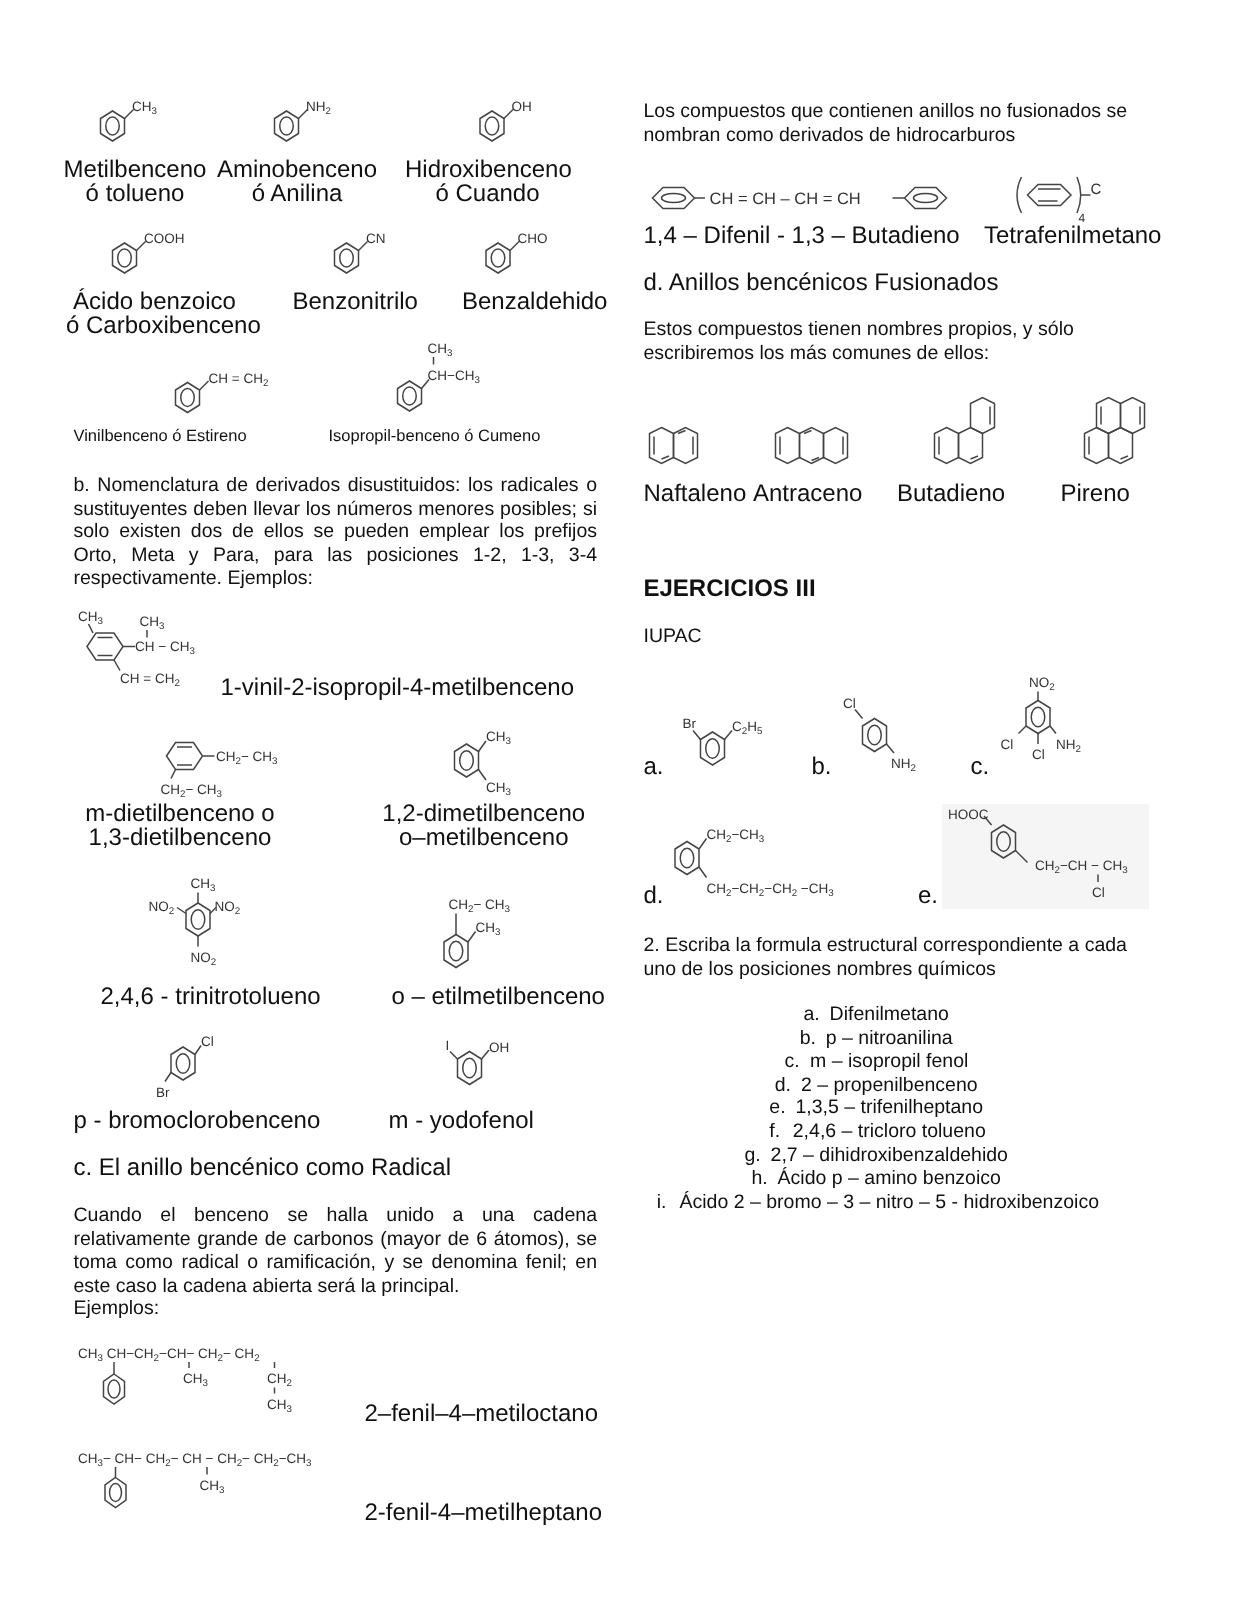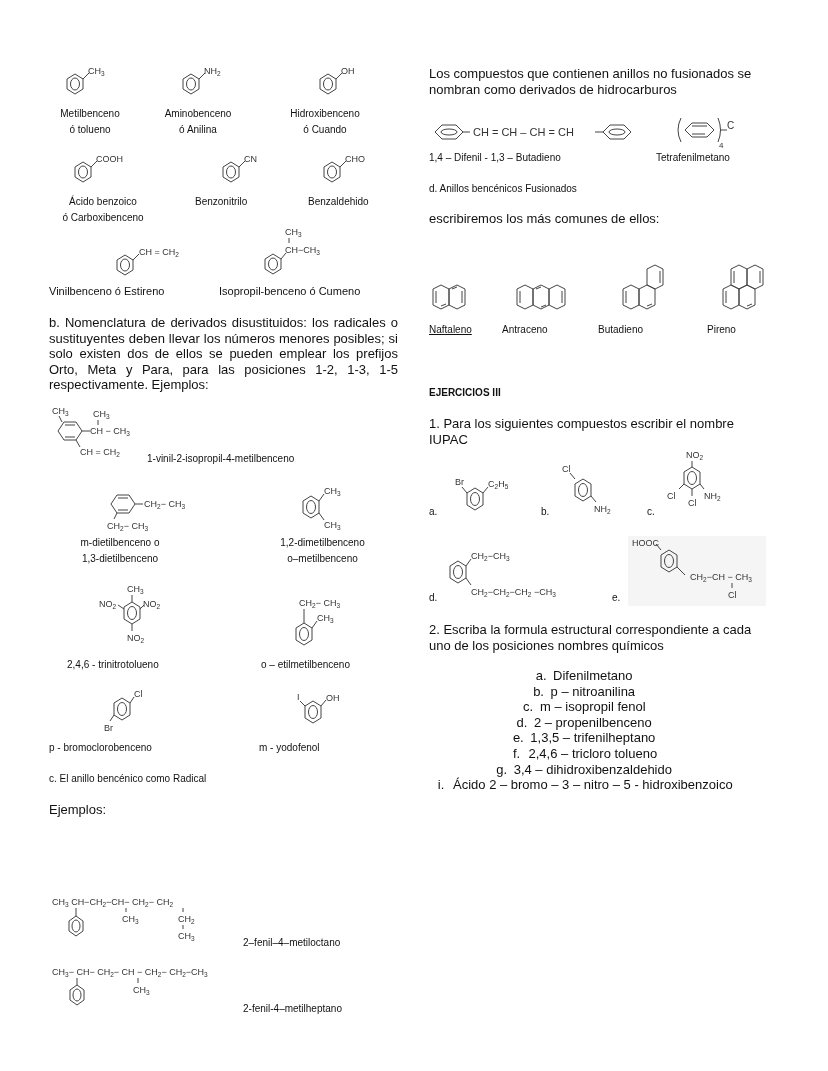--- a/index.html
+++ b/index.html
@@ -1,18 +1,18 @@
 <!DOCTYPE html>
 <html><head>
 <meta charset="utf-8">
 <style>
   html,body{margin:0;padding:0;background:#fff;}
   body{width:828px;height:1071px;position:relative;overflow:hidden;font-family:"Liberation Sans",sans-serif;color:#111;}
   .abs{position:absolute;}
-  .t{font-size:10px;line-height:15.5px;white-space:nowrap;}
+  .t{font-size:16px;line-height:15.5px;white-space:nowrap;}
   .p{font-size:13px;line-height:15.5px;text-align:justify;}
   .p span.last{display:block;text-align:left;}
   .c{text-align:center;}
   .b{font-weight:bold;}
   svg{position:absolute;overflow:visible;}
   svg text{font-family:"Liberation Sans",sans-serif;fill:#333;}
   .mol{stroke:#444;stroke-width:1;fill:none;}
   .s{font-size:9px;}
   .ss{font-size:6.5px;}
   ol.list{margin:0;padding:0;list-style:none;}
@@ -92,21 +92,21 @@
   <line class="mol" x1="21" y1="35" x2="26" y2="29"></line>
   <text class="s" x="25" y="11">CH<tspan class="ss" dy="2">3</tspan></text>
   <line class="mol" x1="29" y1="14" x2="29" y2="19"></line>
   <text class="s" x="25" y="29">CH−CH<tspan class="ss" dy="2">3</tspan></text>
 </svg>
 
 <div class="abs" style="left:49px;top:285px;font-size:11px;">Vinilbenceno ó Estireno</div>
 <div class="abs" style="left:219px;top:285px;font-size:11px;">Isopropil-benceno ó Cumeno</div>
 
 <div class="abs p" style="left:49px;top:315px;width:349px;">
-  <span>b. Nomenclatura de derivados disustituidos: los radicales o sustituyentes deben llevar los números menores posibles; si solo existen dos de ellos se pueden emplear los prefijos Orto, Meta y Para, para las posiciones 1-2, 1-3, 1-5 respectivamente.  Ejemplos:</span>
+  <span>b. Nomenclatura de derivados disustituidos: los radicales o sustituyentes deben llevar los números menores posibles; si solo existen dos de ellos se pueden emplear los prefijos Orto, Meta y Para, para las posiciones 1-2, 1-3, 3-4 respectivamente.  Ejemplos:</span>
 </div>
 
 <svg style="left:50px;top:405px;" width="110" height="58">
   <text class="s" x="2" y="9">CH<tspan class="ss" dy="2">3</tspan></text>
   <line class="mol" x1="9" y1="11" x2="12" y2="17"></line>
   <polygon class="mol" points="8,26 14,17 26,17 32,26 26,35 14,35"></polygon>
   <line class="mol" x1="15" y1="20" x2="25" y2="20"></line>
     <line class="mol" x1="15" y1="32" x2="25" y2="32"></line>
   <text class="s" x="43" y="12">CH<tspan class="ss" dy="2">3</tspan></text>
   <line class="mol" x1="48" y1="15" x2="48" y2="20"></line>
@@ -183,20 +183,21 @@
   <line class="mol" x1="5" y1="11" x2="10" y2="16"></line>
   <polygon class="mol" points="10,16 18,11 26,16 26,28 18,33 10,28"></polygon>
   <ellipse class="mol" cx="18" cy="22" rx="4.5" ry="6.5"></ellipse>
   <line class="mol" x1="26" y1="16" x2="31" y2="10"></line>
   <text class="s" x="31" y="11">OH</text>
 </svg>
 <div class="abs t" style="left:259px;top:740px;">m - yodofenol</div>
 
 <div class="abs t" style="left:49px;top:771px;">c. El anillo bencénico como Radical</div>
 <div class="abs p" style="left:49px;top:802px;width:349px;">
+  <span>Cuando el benceno se halla unido a una cadena relativamente grande de carbonos (mayor de 6 átomos), se toma como radical o ramificación, y se denomina fenil; en este caso la cadena abierta será la principal.</span>
   <span class="last">Ejemplos:</span>
 </div>
 
 <svg style="left:52px;top:896px;" width="170" height="52">
   <text class="s" x="0" y="9">CH<tspan class="ss" dy="2">3</tspan><tspan dy="-2"> CH−CH</tspan><tspan class="ss" dy="2">2</tspan><tspan dy="-2">−CH− CH</tspan><tspan class="ss" dy="2">2</tspan><tspan dy="-2">− CH</tspan><tspan class="ss" dy="2">2</tspan></text>
   <line class="mol" x1="24" y1="12" x2="24" y2="20"></line>
   <polygon class="mol" points="24,20 31,25 31,35 24,40 17,35 17,25"></polygon>
     <ellipse class="mol" cx="24" cy="30" rx="4" ry="6"></ellipse>
   <line class="mol" x1="74" y1="12" x2="74" y2="16"></line>
   <text class="s" x="70" y="26">CH<tspan class="ss" dy="2">3</tspan></text>
@@ -240,20 +241,21 @@
   <path class="mol" d="M43,2 Q48,14 43,26"></path>
   <line class="mol" x1="45" y1="14" x2="52" y2="14"></line>
   <text x="52" y="13" style="font-size:10px;">C</text>
   <text x="44" y="32" style="font-size:8px;">4</text>
 </svg>
 <div class="abs t" style="left:429px;top:150px;">1,4 – Difenil - 1,3 – Butadieno</div>
 <div class="abs t" style="left:656px;top:150px;">Tetrafenilmetano</div>
 
 <div class="abs t" style="left:429px;top:181px;">d. Anillos bencénicos Fusionados</div>
 <div class="abs p" style="left:429px;top:211px;width:349px;">
+  <span>Estos compuestos tienen nombres propios, y sólo</span>
   <span class="last">escribiremos los más comunes de ellos:</span>
 </div>
 
 <svg style="left:432px;top:283px;" width="40" height="34">
   <polygon class="mol" points="9,2 17,6 17,22 9,26 1,22 1,6"></polygon>
   <polygon class="mol" points="17,6 25,2 33,6 33,22 25,26 17,22"></polygon>
   <line class="mol" x1="4" y1="8" x2="4" y2="20"></line>
     <line class="mol" x1="30" y1="8" x2="30" y2="20"></line>
   <line class="mol" x1="20" y1="6" x2="25" y2="4"></line>
     <line class="mol" x1="9" y1="23" x2="14" y2="21"></line>
@@ -278,28 +280,27 @@
 <svg style="left:722px;top:257px;" width="50" height="60">
   <polygon class="mol" points="9,28 17,32 17,48 9,52 1,48 1,32"></polygon>
   <polygon class="mol" points="17,32 25,28 33,32 33,48 25,52 17,48"></polygon>
   <polygon class="mol" points="9,28 9,12 17,8 25,12 25,28 17,32"></polygon>
   <polygon class="mol" points="25,12 33,8 41,12 41,28 33,32 25,28"></polygon>
   <line class="mol" x1="4" y1="34" x2="4" y2="46"></line>
     <line class="mol" x1="38" y1="14" x2="38" y2="26"></line>
   <line class="mol" x1="12" y1="14" x2="12" y2="26"></line>
     <line class="mol" x1="25" y1="49" x2="30" y2="47"></line>
 </svg>
-<div class="abs t" style="left:429px;top:322px;text-decoration:underline;">Naftaleno</div>
+<div class="abs t" style="left:429px;top:322px;">Naftaleno</div>
 <div class="abs t" style="left:502px;top:322px;">Antraceno</div>
 <div class="abs t" style="left:598px;top:322px;">Butadieno</div>
 <div class="abs t" style="left:707px;top:322px;">Pireno</div>
 
 <div class="abs t b" style="left:429px;top:385px;">EJERCICIOS III</div>
 <div class="abs p" style="left:429px;top:416px;width:349px;">
-  <span>1.   Para los siguientes compuestos escribir el nombre</span>
   <span class="last">IUPAC</span>
 </div>
 
 <div class="abs t" style="left:429px;top:504px;">a.</div>
 <svg style="left:455px;top:476px;" width="70" height="44">
   <text class="s" x="0" y="9">Br</text>
   <line class="mol" x1="7" y1="11" x2="12" y2="17"></line>
   <polygon class="mol" points="12,17 20,12 28,17 28,29 20,34 12,29"></polygon>
     <ellipse class="mol" cx="20" cy="23" rx="4.5" ry="6.5"></ellipse>
   <line class="mol" x1="28" y1="17" x2="33" y2="11"></line>
@@ -358,15 +359,16 @@
   <span class="last">uno de los posiciones nombres químicos</span>
 </div>
 
 <ol class="list abs" style="left:429px;top:668px;text-align:center;">
   <li><span class="lbl">a.</span><span>Difenilmetano</span></li>
   <li><span class="lbl">b.</span><span>p – nitroanilina</span></li>
   <li><span class="lbl">c.</span><span>m – isopropil fenol</span></li>
   <li><span class="lbl">d.</span><span>2 – propenilbenceno</span></li>
   <li><span class="lbl">e.</span><span>1,3,5 – trifenilheptano</span></li>
   <li><span class="lbl">f.</span><span>2,4,6 – tricloro tolueno</span></li>
-  <li><span class="lbl">g.</span><span>3,4 – dihidroxibenzaldehido</span></li>
+  <li><span class="lbl">g.</span><span>2,7 – dihidroxibenzaldehido</span></li>
+  <li><span class="lbl">h.</span><span>Ácido p – amino benzoico</span></li>
   <li><span class="lbl">i.</span><span>Ácido 2 – bromo – 3 – nitro – 5 - hidroxibenzoico</span></li>
 </ol>
 
 </body></html>

